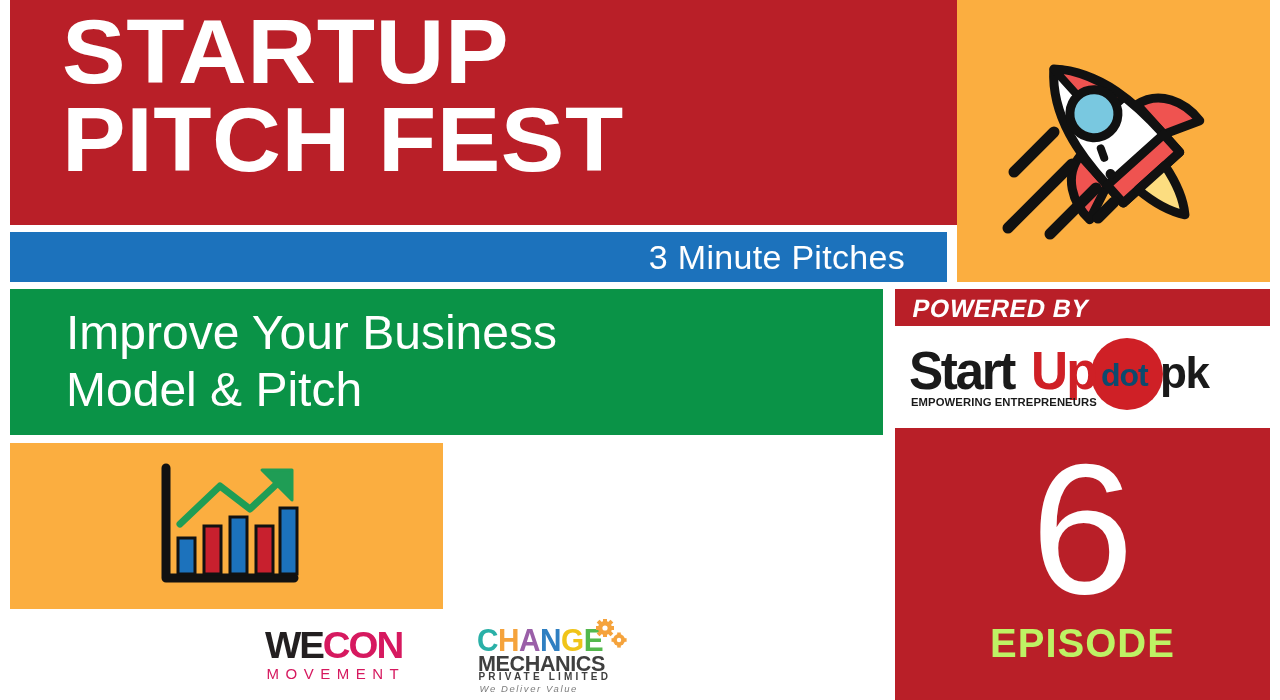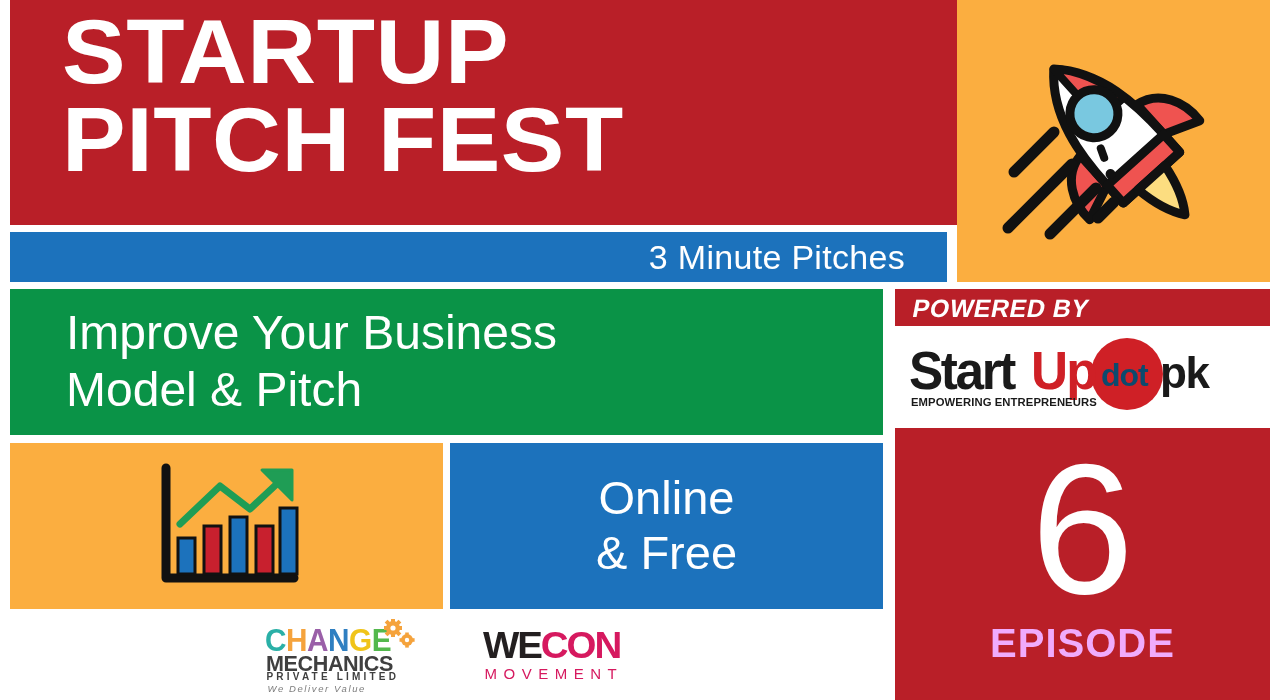--- a/index.html
+++ b/index.html
@@ -197,21 +197,21 @@
     justify-content: center;
   }
   #episode-number {
     color: #ffffff;
     font-size: 185px;
     font-weight: 400;
     line-height: 0.82;
     margin-top: -8px;
   }
   #episode-label {
-    color: #f0abfc;
+    color: #bef264;
     font-size: 40px;
     font-weight: 700;
     letter-spacing: 1px;
     margin-top: 16px;
   }
 
   
   #footer-logos {
     position: absolute;
     left: 10px; top: 612px; width: 873px; height: 88px;
@@ -321,24 +321,20 @@
       <rect x="78" y="55" width="17" height="57" fill="#1c72bc" stroke="#111111" stroke-width="3"></rect>
       <rect x="104" y="64" width="17" height="48" fill="#c8202e" stroke="#111111" stroke-width="3"></rect>
       <rect x="128" y="46" width="17" height="66" fill="#1c72bc" stroke="#111111" stroke-width="3"></rect>
 
       <path d="M28 62 L68 24 L98 47 L129 18" fill="none" stroke="#1f9d55" stroke-width="7" stroke-linecap="round" stroke-linejoin="round"></path>
 
       <path d="M110 8 L140 8 L140 38 Z" fill="#1f9d55" stroke="#1f9d55" stroke-width="3" stroke-linejoin="round"></path>
     </svg>
   </div>
 
-  <div class="block" id="online-block">
-    <div id="online-text">Online
-&amp; Free</div>
-  </div>
 
   <div class="block" id="rocket-block">
     <svg id="rocket-icon" viewBox="0 0 232 218">
       <g transform="rotate(-42 116 104)">
 
         <path d="M78 96 C52 100 40 126 42 150 L78 136 Z" fill="#ef5350" stroke="#111111" stroke-width="9" stroke-linejoin="round"></path>
 
         <path d="M154 96 C180 100 192 126 190 150 L154 136 Z" fill="#ef5350" stroke="#111111" stroke-width="9" stroke-linejoin="round"></path>
 
         <path d="M116 14 C150 48 154 96 154 136 L154 160 L78 160 L78 136 C78 96 82 48 116 14 Z" fill="#ffffff" stroke="#111111" stroke-width="9" stroke-linejoin="round"></path>
@@ -378,20 +374,27 @@
       <div id="sp-tag">EMPOWERING ENTREPRENEURS</div>
     </div>
   </div>
 
   <div class="block" id="episode-block">
     <div id="episode-number">6</div>
     <div id="episode-label">EPISODE</div>
   </div>
 
   <div id="footer-logos">
+
+    <div id="wecon-logo">
+      <div id="wecon-top">
+        <span id="wecon-we">WE</span><span id="wecon-con">CON</span>
+      </div>
+      <div id="wecon-movement">MOVEMENT</div>
+    </div>
 
     <div id="cm-logo">
       <div id="cm-change"><span style="color: rgb(42, 176, 167);">C</span><span style="color: rgb(245, 163, 60);">H</span><span style="color: rgb(154, 95, 168);">A</span><span style="color: rgb(47, 127, 193);">N</span><span style="color: rgb(240, 196, 25);">G</span><span style="color: rgb(83, 184, 76);">E</span></div>
       <div id="cm-mech">MECHANICS</div>
       <div id="cm-ltd">PRIVATE LIMITED</div>
       <div id="cm-slogan">We Deliver Value</div>
       <svg id="cm-gears" width="34" height="30" viewBox="0 0 34 30">
         <g fill="#f5a33c">
           <circle cx="11" cy="9" r="7"></circle>
           <rect x="9" y="0" width="4" height="4"></rect>
@@ -408,22 +411,15 @@
           <circle cx="25" cy="21" r="6"></circle>
           <rect x="23.2" y="13.5" width="3.6" height="3.6"></rect>
             <rect x="23.2" y="25" width="3.6" height="3.6"></rect>
           <rect x="17.5" y="19.2" width="3.6" height="3.6"></rect>
             <rect x="29" y="19.2" width="3.6" height="3.6"></rect>
           <circle cx="25" cy="21" r="2.2" fill="#ffffff"></circle>
         </g>
       </svg>
     </div>
 
-    <div id="wecon-logo">
-      <div id="wecon-top">
-        <span id="wecon-we">WE</span><span id="wecon-con">CON</span>
-      </div>
-      <div id="wecon-movement">MOVEMENT</div>
-    </div>
-
   </div>
 
 </div>
 
 </body></html>

